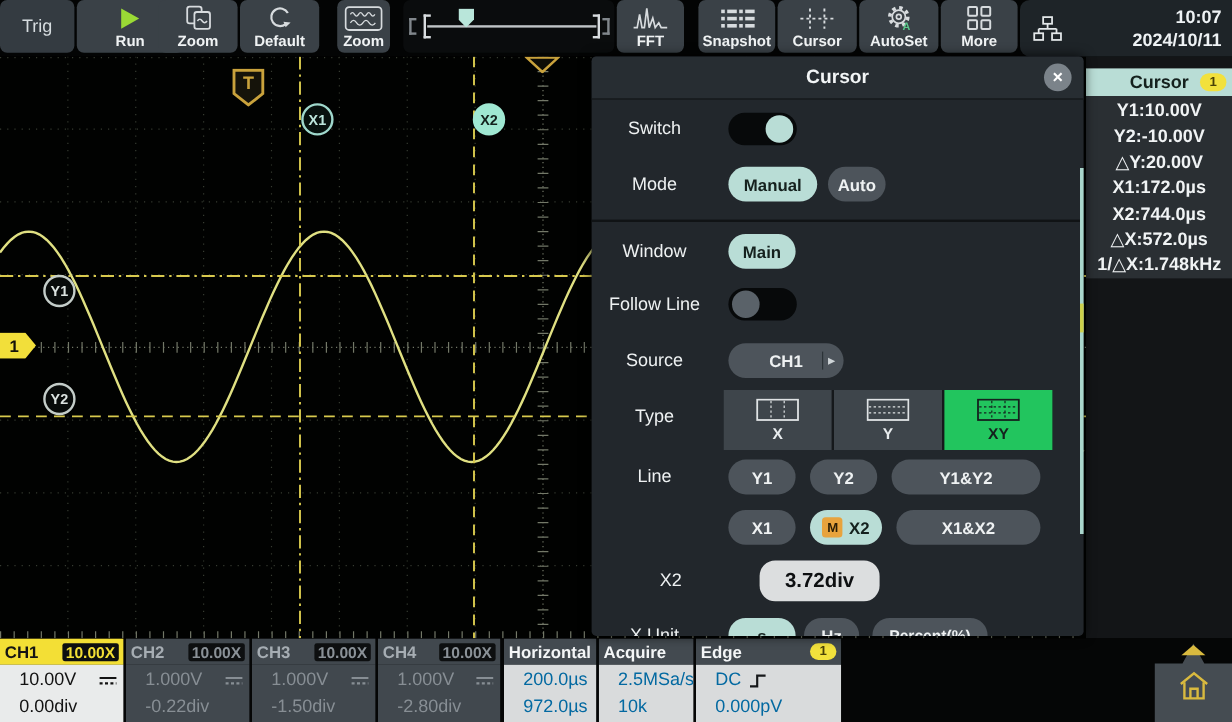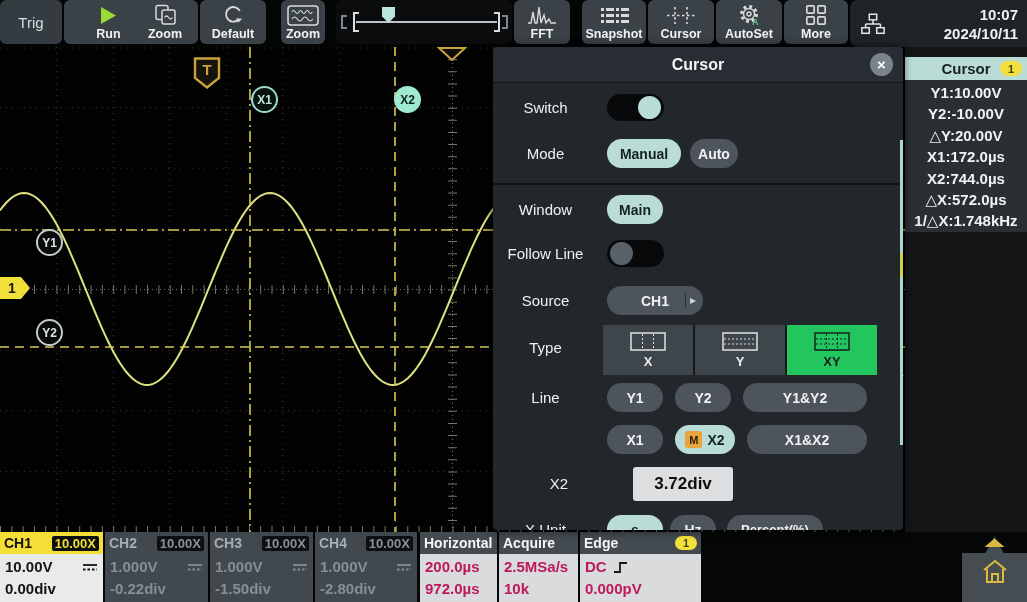--- a/index.html
+++ b/index.html
@@ -60,49 +60,49 @@
   .toggle.off .knob{left:3px;background:#5a6269}
   #dlg-divider{position:absolute;left:0;right:0;top:136px;height:2px;background:#101315}
   #src-caret{position:absolute;right:7px;top:7px;font-size:12px;color:#cfd5d8;border-left:1px solid #2b3237;padding-left:4px;line-height:15px}
   #type-seg{position:absolute;left:110px;top:278px;width:274px;height:50px;background:#15181b;display:flex;gap:2px;padding:0;box-sizing:border-box}
   .seg{flex:1;background:#3e454b;display:flex;flex-direction:column;align-items:center;justify-content:center;gap:1px}
   .seg .seg-label{font-size:13px;font-weight:bold;color:#e8ecee;line-height:13px}
   .seg.sel{background:#22c55e}
   .seg.sel .seg-label{color:#15211e}
   .mbadge{width:17px;height:17px;border-radius:3px;background:#e8a33d;color:#2a1d05;font-size:11px;font-weight:bold;
           display:flex;align-items:center;justify-content:center;margin-right:5px}
-  #x2-field{position:absolute;left:140px;top:420px;width:100px;height:34px;background:#dcdedf;border-radius:3px;
+  #x2-field{position:absolute;left:140px;top:420px;width:100px;height:34px;background:#dcdedf;border-radius:13px;
             color:#0d0f11;font-size:17px;font-weight:bold;display:flex;align-items:center;justify-content:center}
   #dlg-scrollbar{position:absolute;left:900px;top:140px;width:3px;height:305px;background:#a9d6cc;z-index:11}
   #dlg-scrollmark{position:absolute;left:900px;top:253px;width:3px;height:24px;background:#ccd04b;z-index:12}
 
   
   #sidebar{position:absolute;left:905px;top:47px;width:122px;height:485px;background:#131517;z-index:3}
   #side-header{position:absolute;left:0;top:10px;right:0;height:23px;background:#b9ddd6;color:#15211e;
                font-size:15px;font-weight:bold;display:flex;align-items:center;justify-content:center}
   #side-badge{position:absolute;right:5px;top:4px;width:22px;height:15px;border-radius:8px;background:#f2e13c;
               color:#4a4206;font-size:11px;font-weight:bold;display:flex;align-items:center;justify-content:center}
   #side-rows{position:absolute;left:0;top:33px;right:0;height:152px;background:#2a2f33;padding-top:2px;box-sizing:border-box}
   .m-row{height:21.4px;font-size:15px;font-weight:bold;color:#f0f3f4;text-align:center;line-height:21.4px;white-space:nowrap}
 
   
   #bottom{position:absolute;left:0;top:532px;width:1027px;height:70px;background:#050606;z-index:5}
   .btile{position:absolute;top:0;height:70px;overflow:hidden}
   .btile .hd{height:22px;display:flex;align-items:center;padding:0 4px;font-weight:bold;font-size:14px;box-sizing:border-box}
-  .btile .bd{height:48px;padding:2px 5px 0 5px;font-weight:bold;font-size:15px;line-height:22px;box-sizing:border-box}
+  .btile .bd{height:48px;padding:2px 5px 0 16px;font-weight:normal;font-size:15px;line-height:22px;box-sizing:border-box}
   .btile .l1{display:flex;align-items:center}
   .btile .l1 .cicon{margin-left:auto;display:flex}
   .ch .hd{background:#41484e;color:#a6adb3}
   .ch .bd{background:#41484e;color:#878e94}
   .ch .probe{margin-left:auto;background:#0d0f10;color:#8a9197;border-radius:2px;padding:0 3px;font-size:13px}
   .ch.act .hd{background:#f3df35;color:#141414}
   .ch.act .bd{background:#e9ebeb;color:#131313}
   .ch.act .probe{color:#f3df35}
   .info .hd{background:#434a50;color:#f4f6f7}
-  .info .bd{background:#d9dbdc;color:#be185d}
+  .info .bd{background:#d9dbdc;color:#0369a1}
   #edge-badge{margin-left:auto;width:22px;height:14px;border-radius:8px;background:#f2e13c;color:#4a4206;
               font-size:11px;font-weight:bold;display:flex;align-items:center;justify-content:center}
   #corner{position:absolute;left:962px;top:0;width:65px;height:70px}
   #corner-shape{position:absolute;inset:0;background:#454c52;clip-path:polygon(0 30%,36% 30%,50% 6%,64% 30%,100% 30%,100% 100%,0 100%)}
   #corner-chevron{position:absolute;left:22px;top:2px}
   #corner-home{position:absolute;left:18px;top:24px}
 </style>
 </head>
 <body>
 

